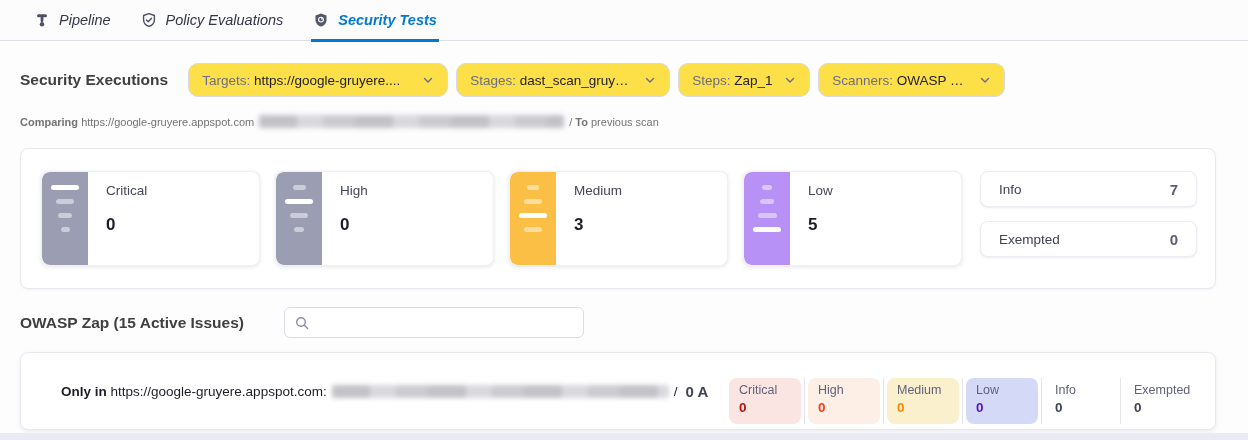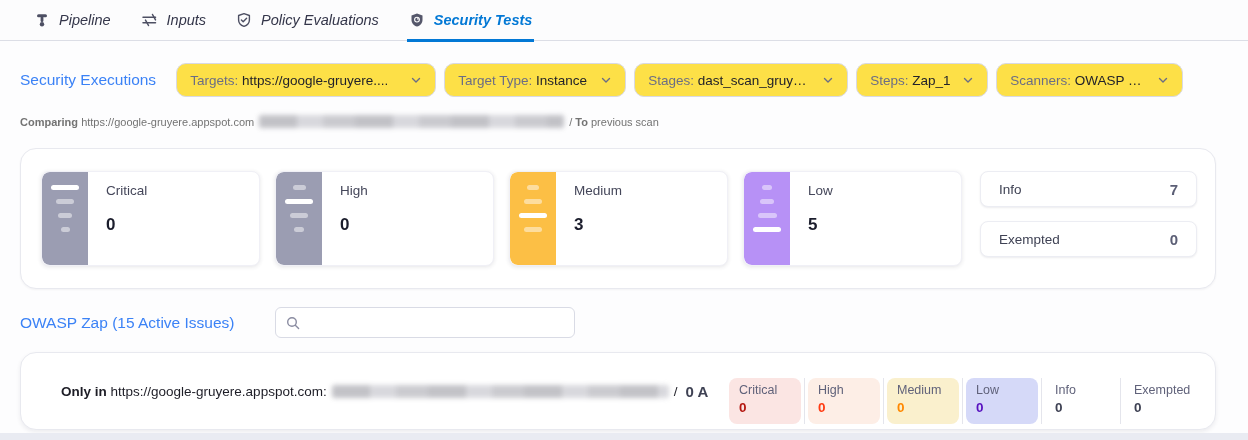--- a/index.html
+++ b/index.html
@@ -11,39 +11,39 @@
   .tabbar { position:absolute; top:0; left:0; right:0; height:41px; background:#fcfcfd;
             border-bottom:1px solid #dcdee6; display:flex; align-items:center; padding-left:32px; }
   .tab { position:relative; height:41px; display:flex; align-items:center; gap:9px;
          margin-right:26px; font-size:14.5px; color:#34364a; cursor:pointer; padding:0 2px;font-style:italic; }
   .tab .ticon { display:flex; align-items:center; }
   .tab.active { color:#0278d5; font-weight:bold; }
   .tab.active::after { content:""; position:absolute; left:0; right:0; bottom:-1px; height:3px; background:#0278d5; }
 
   
   .filters-row { position:absolute; top:63px; left:20px; display:flex; align-items:center; }
-  .section-title { font-size:15.5px; font-weight:normal; color:#3b82f6; margin-right:20px; white-space:nowrap; }
+  .section-title { font-size:15.5px; font-weight:bold; color:#404040; margin-right:20px; white-space:nowrap; }
   .dropdown { height:34px; border:1px solid #d8d9e3; border-radius:10px; background:#fde047;
               display:flex; align-items:center; justify-content:space-between; padding:0 13px;
               margin-right:8px; font-size:13.5px; cursor:pointer; white-space:nowrap; }
   .dropdown .dd-text { overflow:hidden; text-overflow:ellipsis; }
   .dd-label { color:#6b6d85; }
   .dd-value { color:#22222a; font-weight:normal; }
   .dd-chevron { margin-left:10px; display:flex; flex:0 0 auto; }
 
   
   .comparing-row { position:absolute; top:115px; left:20px; display:flex; align-items:center; font-size:11px; color:#737373; }
   .bold { font-weight:bold; }
   .redacted { display:inline-block; height:13px; border-radius:2px; margin:0 5px;
               background:repeating-linear-gradient(90deg,#b3b3b9 0 38px,#cfcfd5 38px 64px,#bebec4 64px 96px);
               filter:blur(2.5px); opacity:.8; }
 
   
   .panel { position:absolute; left:20px; right:32px; background:#fff; border:1px solid #e8e9ef;
-           border-radius:16px; box-shadow:0 1px 2px rgba(40,41,61,.05); }
+           border-radius:8px; box-shadow:0 1px 2px rgba(40,41,61,.05); }
   .summary-panel { top:148px; height:141px; display:flex; align-items:flex-start; padding:22px 18px 0 20px; }
   .sev-card { width:220px; height:95px; background:#fff; border:1px solid #f0f0f6; border-radius:8px;
               box-shadow:0 1px 4px rgba(40,41,61,.12); display:flex; margin-right:15px; overflow:hidden; cursor:pointer; }
   .strip { width:46px; flex:0 0 46px; border-radius:8px 0 0 8px; padding-top:13px; }
   .strip i { display:block; height:5px; border-radius:3px; margin:0 auto 9px auto; background:rgba(255,255,255,.48); }
   .sev-critical .strip, .sev-high .strip { background:#9b9db2; }
   .sev-medium .strip { background:#fcbf45; }
   .sev-low .strip { background:#b791f6; }
   .rank1 i:nth-child(1){width:28px;background:#fff;} .rank1 i:nth-child(2){width:18px;} .rank1 i:nth-child(3){width:14px;} .rank1 i:nth-child(4){width:9px;}
   .rank2 i:nth-child(1){width:13px;} .rank2 i:nth-child(2){width:28px;background:#fff;} .rank2 i:nth-child(3){width:18px;} .rank2 i:nth-child(4){width:10px;}
@@ -98,31 +98,20 @@
               <rect x="3" y="2.3" width="10" height="3" rx="1.5"></rect>
               <rect x="6.6" y="4.5" width="2.8" height="5.5" rx="1.2"></rect>
               <circle cx="8" cy="12.3" r="2.2"></circle>
             </g>
           </svg>
       </span>
       <span>Pipeline</span>
     </div>
     <div class="tab">
       <span class="ticon">
-        <svg width="17" height="16" viewBox="0 0 17 16" fill="none" stroke="#4d4f63" stroke-width="1.5" stroke-linecap="round">
-            <path d="M2 5.2h12.5"></path>
-            <path d="M2 10.8h12.5"></path>
-            <path d="M11.5 2.5l3 5.4"></path>
-            <path d="M4.5 8.1l3 5.4"></path>
-          </svg>
-      </span>
-      <span>Inputs</span>
-    </div>
-    <div class="tab">
-      <span class="ticon">
         <svg width="16" height="16" viewBox="0 0 16 16" fill="none" stroke="#4d4f63" stroke-width="1.4">
             <path d="M8 1.6l5.4 1.9v4.4c0 3.4-2.4 5.4-5.4 6.5-3-1.1-5.4-3.1-5.4-6.5V3.5L8 1.6z" stroke-linejoin="round"></path>
             <path d="M5.4 7.9l1.8 1.8 3.4-3.5" stroke-linecap="round" stroke-linejoin="round"></path>
           </svg>
       </span>
       <span>Policy Evaluations</span>
     </div>
     <div class="tab active">
       <span class="ticon">
         <svg width="16" height="16" viewBox="0 0 16 16">
@@ -141,29 +130,20 @@
     <div class="dropdown" style="width:260px">
       <span class="dd-text"><span class="dd-label">Targets:</span>
       <span class="dd-value">https://google-gruyere....</span></span>
       <span class="dd-chevron">
           <svg width="12" height="12" viewBox="0 0 12 12">
             <path d="M2.5 4.5L6 8l3.5-3.5" stroke="#6b6d85" fill="none" stroke-width="1.4" stroke-linecap="round" stroke-linejoin="round"></path>
           </svg>
         </span>
     </div>
 
-    <div class="dropdown" style="width:182px">
-      <span class="dd-text"><span class="dd-label">Target Type:</span>
-      <span class="dd-value">Instance</span></span>
-      <span class="dd-chevron">
-          <svg width="12" height="12" viewBox="0 0 12 12">
-            <path d="M2.5 4.5L6 8l3.5-3.5" stroke="#6b6d85" fill="none" stroke-width="1.4" stroke-linecap="round" stroke-linejoin="round"></path>
-          </svg>
-        </span>
-    </div>
 
     <div class="dropdown" style="width:214px">
       <span class="dd-text"><span class="dd-label">Stages:</span>
       <span class="dd-value">dast_scan_gruyere</span></span>
       <span class="dd-chevron">
           <svg width="12" height="12" viewBox="0 0 12 12">
             <path d="M2.5 4.5L6 8l3.5-3.5" stroke="#6b6d85" fill="none" stroke-width="1.4" stroke-linecap="round" stroke-linejoin="round"></path>
           </svg>
         </span>
     </div>

